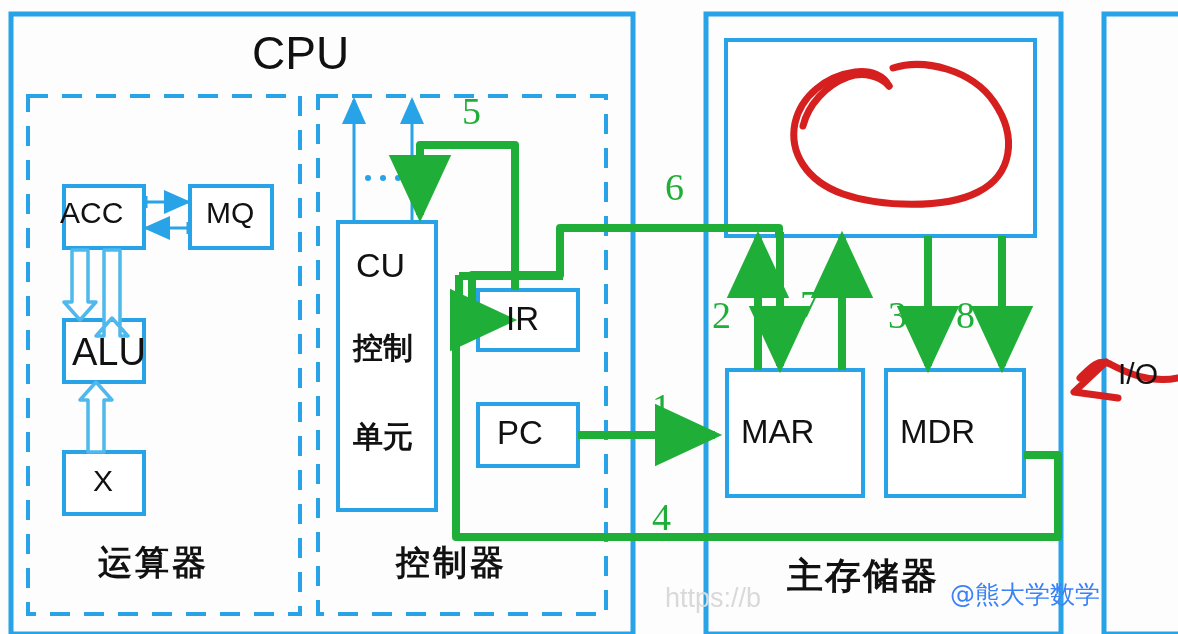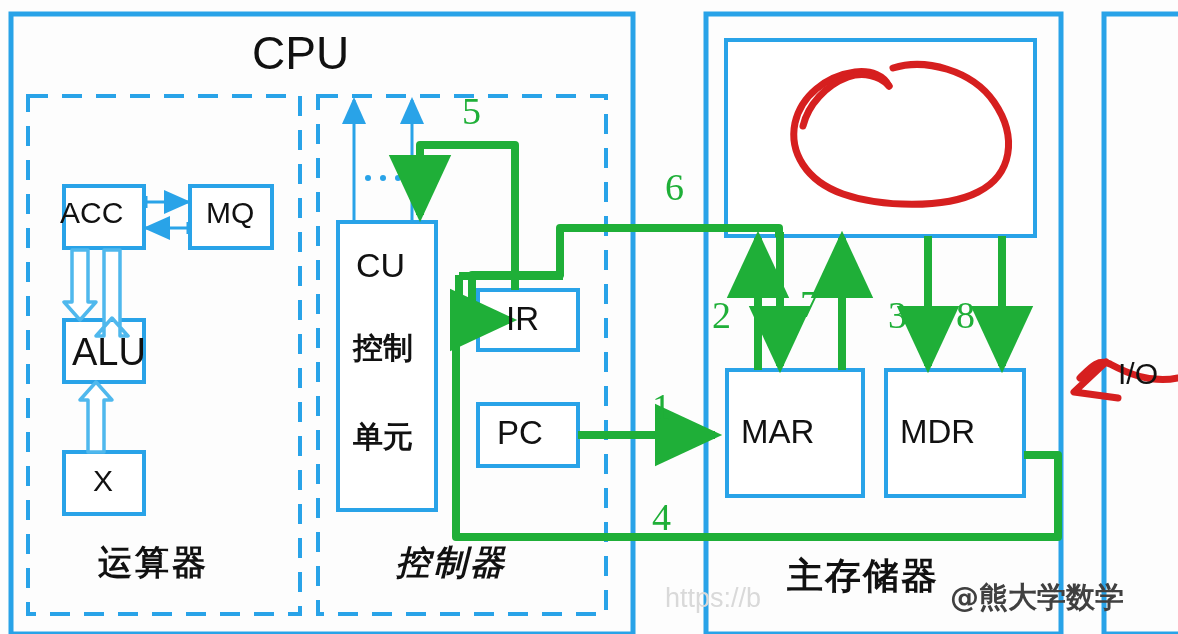--- a/index.html
+++ b/index.html
@@ -32,24 +32,24 @@
   .wm{
     position:absolute;
     color:#d9d9d9;
     font-family:"Liberation Sans", sans-serif;
     font-size:27px;
     white-space:nowrap;
     user-select:none;
   }
   .sig{
     position:absolute;
-    color:#404040;
+    color:#3b82f6;
     font-family:"DejaVu Sans", sans-serif;
-    font-size:29px;
-    font-weight:700;
+    font-size:25px;
+    font-weight:400;
     white-space:nowrap;
     user-select:none;
   }
 </style>
 </head>
 <body>
 
 <div id="stage">
 
   <svg id="svgroot" viewBox="0 0 1178 634">
@@ -203,21 +203,21 @@
   <div class="lbl" style="left:93px;top:466px;font-size:30px;">X</div>
 
   <div class="lbl" style="left:356px;top:248px;font-size:34px;">CU</div>
   <div class="lbl lbl-cn" style="left:353px;top:333px;font-size:30px;text-align:center;">控制</div>
   <div class="lbl lbl-cn" style="left:353px;top:422px;font-size:30px;">单元</div>
 
   <div class="lbl" style="left:506px;top:302px;font-size:33px;">IR</div>
   <div class="lbl" style="left:497px;top:416px;font-size:33px;">PC</div>
 
   <div class="lbl lbl-cn" style="left:98px;top:545px;font-size:34px;letter-spacing:3px;">运算器</div>
-  <div class="lbl lbl-cn" style="left:396px;top:545px;font-size:34px;letter-spacing:3px;font-style:italic;">控制器</div>
+  <div class="lbl lbl-cn" style="left:396px;top:545px;font-size:34px;letter-spacing:3px;">控制器</div>
 
 
   <div class="lbl" style="left:741px;top:415px;font-size:33px;">MAR</div>
   <div class="lbl" style="left:900px;top:415px;font-size:33px;">MDR</div>
 
   <div class="lbl lbl-cn" style="left:787px;top:558px;font-size:36px;letter-spacing:2px;">主存储器</div>
 
   <div class="lbl" style="left:1118px;top:322px;font-size:30px;margin-top:37px;">I/O</div>
 
   <div class="lbl" style="left:365px;top:160px;font-size:22px;color:#29A3E8;opacity:0;"></div>

